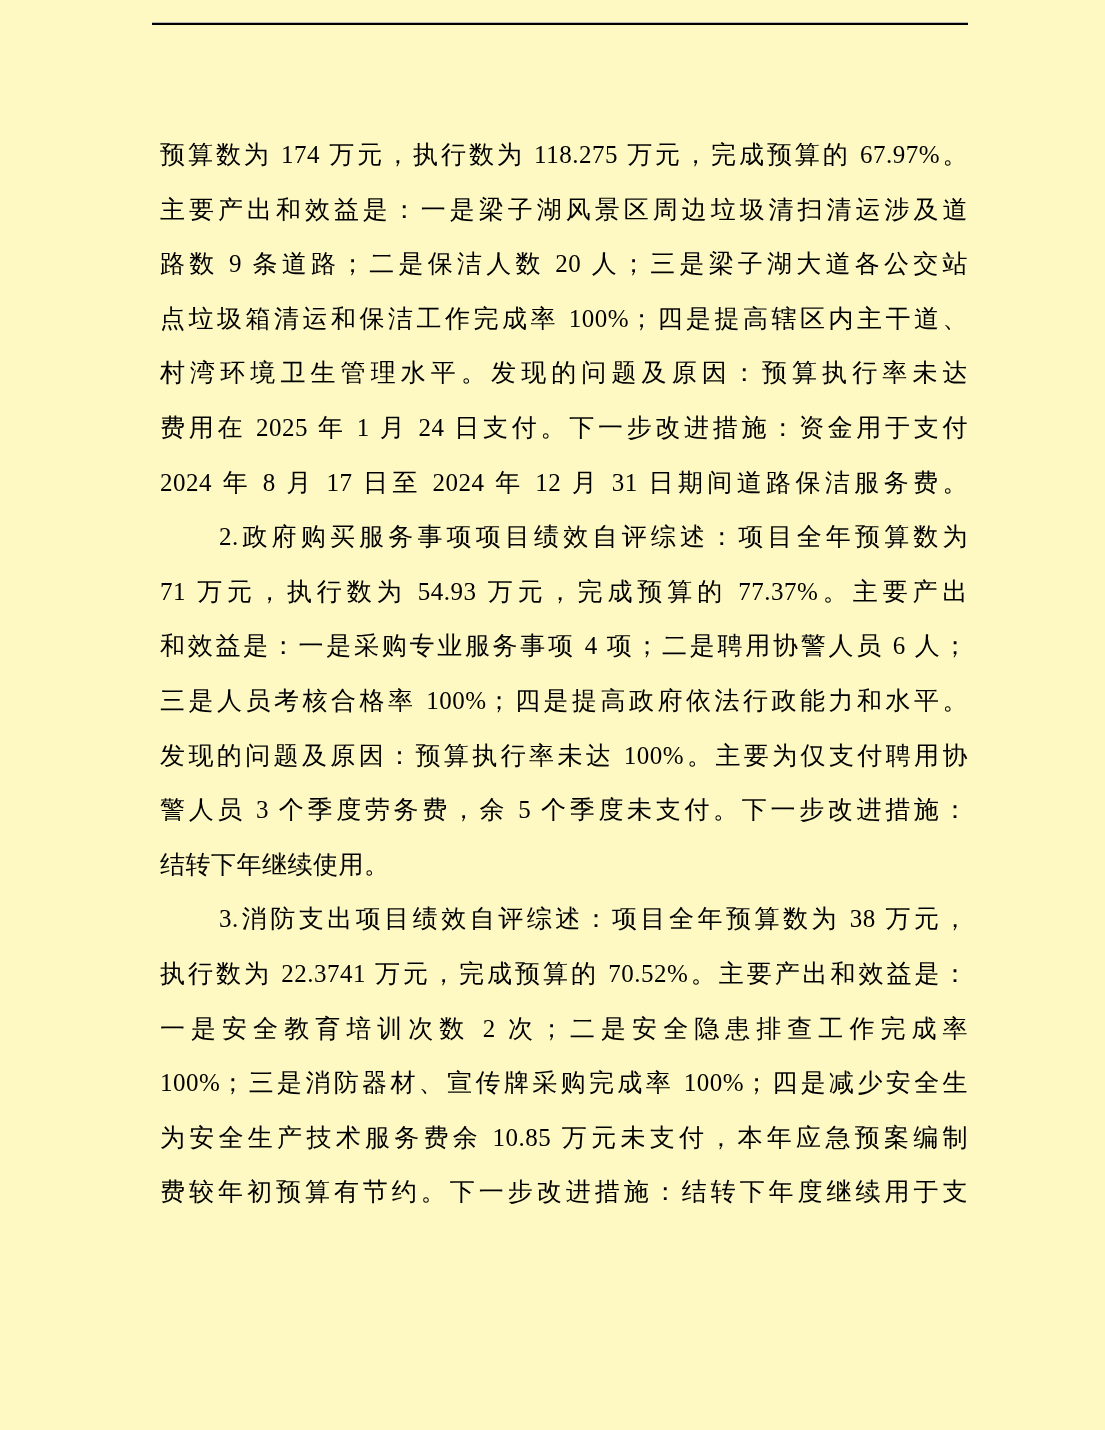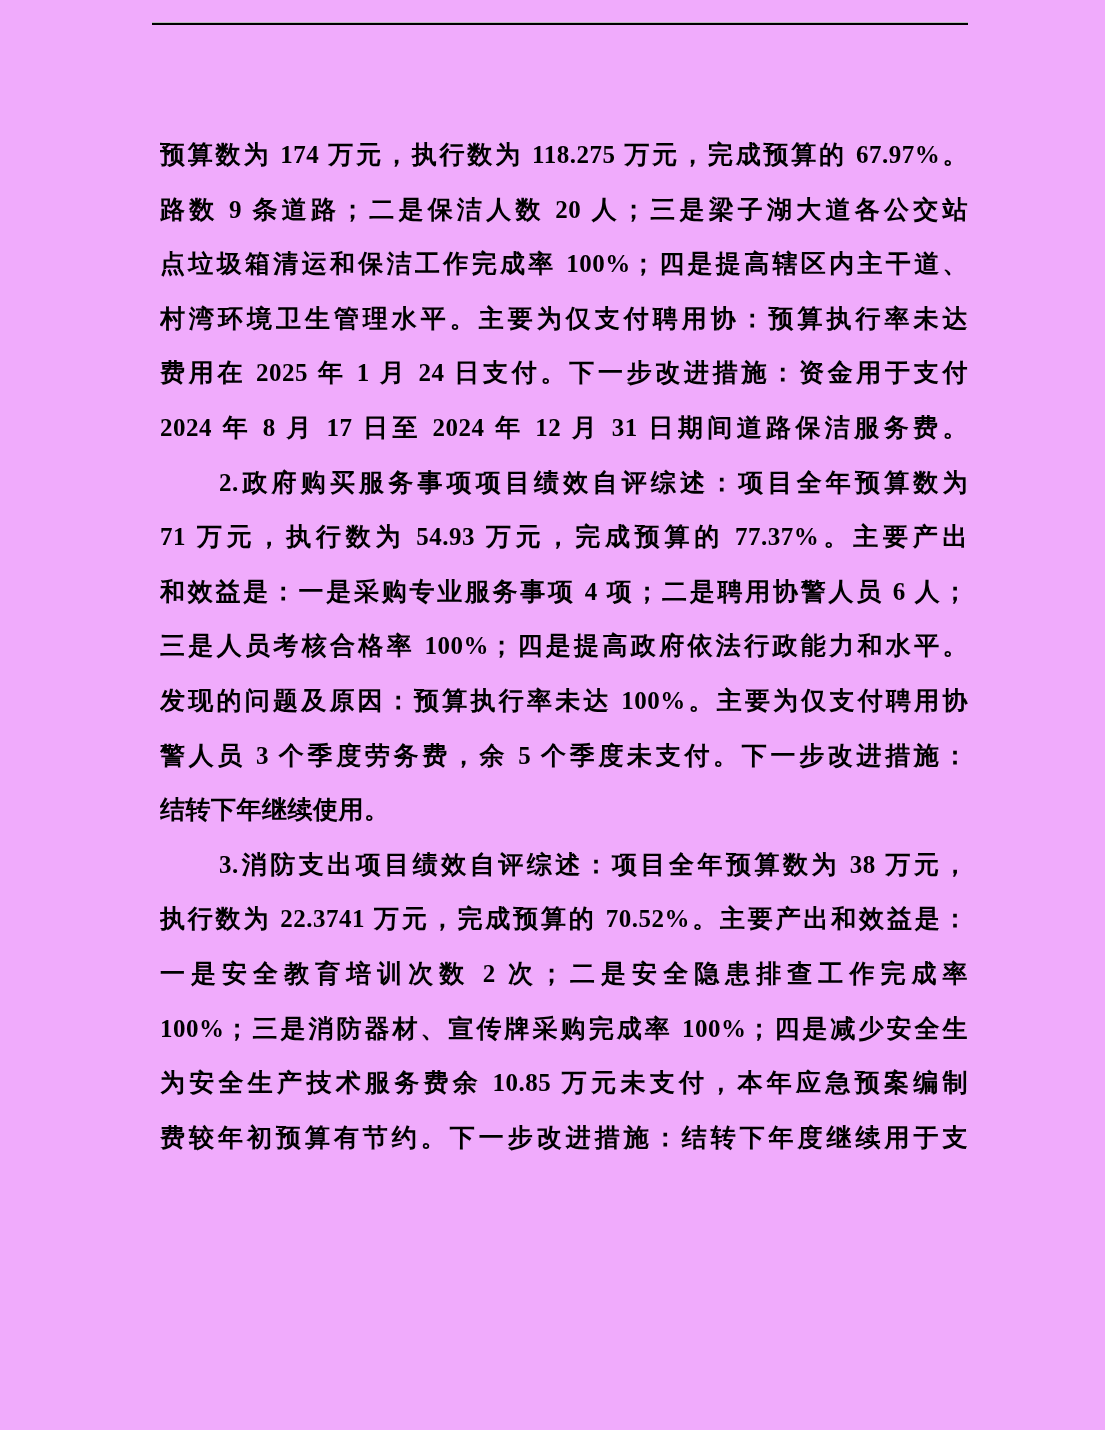--- a/index.html
+++ b/index.html
@@ -11,22 +11,21 @@
     width: 1105px;
     height: 1430px;
     position: relative;
     font-family: "Liberation Serif", "DejaVu Serif", serif;
     color: #000000;
     overflow: hidden;
   }
   .page {
     position: absolute;
     inset: 0;
-    background: #f0abfc;
-    font-weight: bold;
+    background: #fef9c3;
   }
   .header-rule {
     position: absolute;
     left: 152px;
     top: 23px;
     width: 816px;
     height: 2px;
     background: #000000;
     box-shadow: 0 -1px 0 #b9b9b9;
   }
@@ -66,23 +65,24 @@
 </style>
 </head>
 <body>
 
 <div class="page">
 
   <div class="header-rule"></div>
 
   <div class="content">
     <div class="line">预算数为 174 万元，执行数为 118.275 万元，完成预算的 67.97%。</div>
+    <div class="line">主要产出和效益是：一是梁子湖风景区周边垃圾清扫清运涉及道</div>
     <div class="line">路数 9 条道路；二是保洁人数 20 人；三是梁子湖大道各公交站</div>
     <div class="line">点垃圾箱清运和保洁工作完成率 100%；四是提高辖区内主干道、</div>
-    <div class="line">村湾环境卫生管理水平。主要为仅支付聘用协：预算执行率未达</div>
+    <div class="line">村湾环境卫生管理水平。发现的问题及原因：预算执行率未达</div>
     <div class="line">费用在 2025 年 1 月 24 日支付。下一步改进措施：资金用于支付</div>
     <div class="line">2024 年 8 月 17 日至 2024 年 12 月 31 日期间道路保洁服务费。</div>
     <div class="line indent">2.政府购买服务事项项目绩效自评综述：项目全年预算数为</div>
     <div class="line">71 万元，执行数为 54.93 万元，完成预算的 77.37%。主要产出</div>
     <div class="line">和效益是：一是采购专业服务事项 4 项；二是聘用协警人员 6 人；</div>
     <div class="line">三是人员考核合格率 100%；四是提高政府依法行政能力和水平。</div>
     <div class="line">发现的问题及原因：预算执行率未达 100%。主要为仅支付聘用协</div>
     <div class="line">警人员 3 个季度劳务费，余 5 个季度未支付。下一步改进措施：</div>
     <div class="line para-end">结转下年继续使用。</div>
     <div class="line indent">3.消防支出项目绩效自评综述：项目全年预算数为 38 万元，</div>

